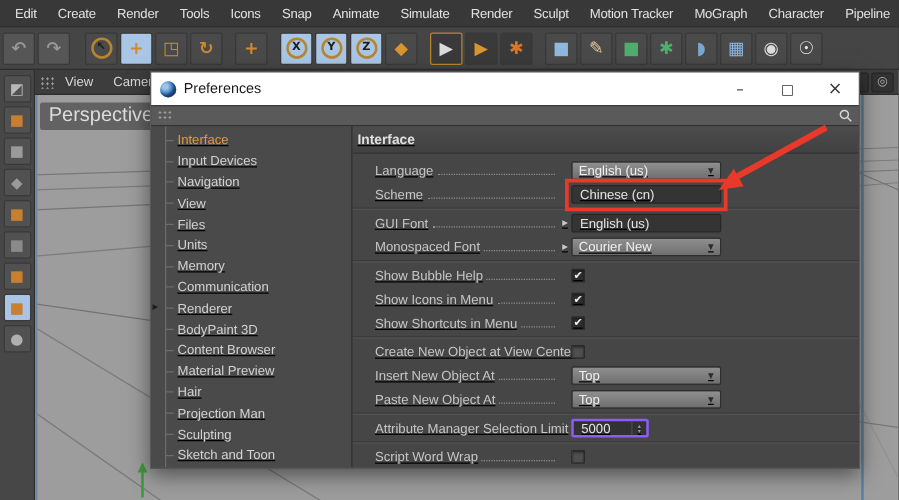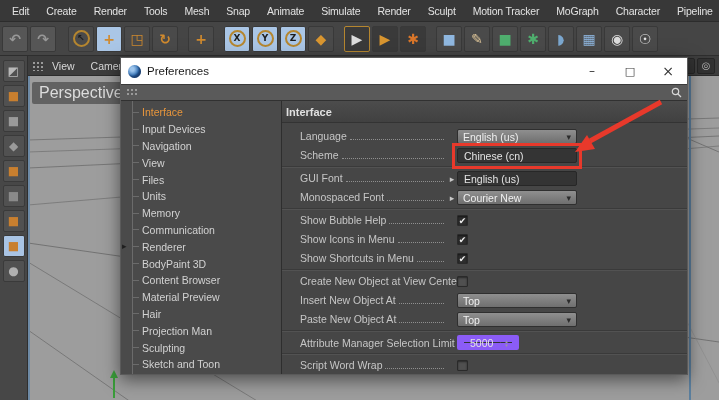--- a/index.html
+++ b/index.html
@@ -60,21 +60,21 @@
     box-shadow: inset -2px -2px 2px rgba(20,40,80,0.6); }
   #title-text { font-size: 11.5px; color: #1a1a1a; }
   #winbtns { margin-left: auto; display: flex; height: 100%; }
   .winbtn { width: 38px; height: 100%; display: flex; align-items: center; justify-content: center;
     color: #333; font-size: 12px; font-family: "DejaVu Sans", sans-serif; }
   #searchbar { height: 17px; background: #5a5a5a; border-top: 1px solid #3a3a3a; border-bottom: 1px solid #313131;
     display: flex; align-items: center; padding: 0 5px; flex: none; }
   #searchbar .handle-dots { width: 11px; height: 9px; margin-right: 0; }
   #search-mag { margin-left: auto; }
 
-  #dlgbody { flex: 1; display: flex; overflow: hidden; }
+  #dlgbody { flex: 1; display: flex; overflow: hidden; text-decoration: underline; }
 
   
   #sidebar { width: 161px; background: #4a4a4a; border-right: 1px solid #2e2e2e; position: relative;
     padding-top: 3px; overflow: hidden; flex: none; }
   #treeline { position: absolute; left: 11px; top: 0; bottom: 0; width: 1px; background: #6b6b6b; }
   .side-item { position: relative; height: 16.8px; display: flex; align-items: center; padding-left: 11px; }
   .side-dash { width: 7px; height: 1px; background: #6b6b6b; margin-right: 3px; flex: none; }
   .side-label { color: #d2d2d2; font-size: 10.5px; white-space: nowrap; }
   .side-item.active .side-label { color: #e8963c; }
   .side-marker { position: absolute; left: 1px; top: 3px; color: #1e1e1e; font-size: 9px;
@@ -97,21 +97,21 @@
     padding: 0 5px; flex: none; }
   .dd .ddval { color: #f0f0f0; font-size: 10.5px; flex: 1; white-space: nowrap; overflow: hidden; }
   .ddarr { color: #2b2b2b; font-size: 9px; font-family: "DejaVu Sans", sans-serif; }
   .field { width: 120px; height: 15px; border-radius: 2px; border: 1px solid #272727;
     background: #343434; color: #e4e4e4; font-size: 10.5px; display: flex; align-items: center;
     padding: 0 6px; flex: none; position: relative; }
   .cb { width: 11px; height: 11px; border: 1px solid #2a2a2a; border-radius: 1px; background: #505050;
     box-shadow: inset 0 1px 2px rgba(0,0,0,0.5); display: flex; align-items: center; justify-content: center;
     color: #f2f2f2; font-size: 9px; font-family: "DejaVu Sans", sans-serif; flex: none; }
   .cb.checked { background: #2e2e2e; }
-  .spin { width: 62px; height: 15px; border-radius: 2px; border: 7px solid #8b5cf6; background: #323232;
+  .spin { width: 62px; height: 15px; border-radius: 2px; border: 2px solid #8b5cf6; background: #323232;
     display: flex; align-items: center; padding-left: 6px; flex: none; }
   .spin .spinval { color: #e4e4e4; font-size: 10.5px; flex: 1; }
   .spinarrs { border-left: 1px solid #4a4a4a; height: 100%; width: 12px; display: flex; flex-direction: column;
     align-items: center; justify-content: center; color: #9a9a9a; font-size: 5px; line-height: 4px;
     font-family: "DejaVu Sans", sans-serif; }
   .pdiv { height: 2px; border-top: 1px solid #3a3a3a; border-bottom: 1px solid #525252; margin: 1px 0; flex: none; }
   #pfoot { flex: 1; background: #535353; margin-top: 1px; }
 
   
   #ann-overlay { position: absolute; left: 0; top: 0; width: 719px; height: 400px; pointer-events: none; z-index: 50; }
@@ -121,21 +121,21 @@
 </head>
 <body>
 
 <div id="screen">
 
   <div id="menubar">
       <span class="menu-item">Edit</span>
       <span class="menu-item">Create</span>
       <span class="menu-item">Render</span>
       <span class="menu-item">Tools</span>
-      <span class="menu-item">Mesh</span>
+      <span class="menu-item">Icons</span>
       <span class="menu-item">Snap</span>
       <span class="menu-item">Animate</span>
       <span class="menu-item">Simulate</span>
       <span class="menu-item">Render</span>
       <span class="menu-item">Sculpt</span>
       <span class="menu-item">Motion Tracker</span>
       <span class="menu-item">MoGraph</span>
       <span class="menu-item">Character</span>
       <span class="menu-item">Pipeline</span>
     </div>

